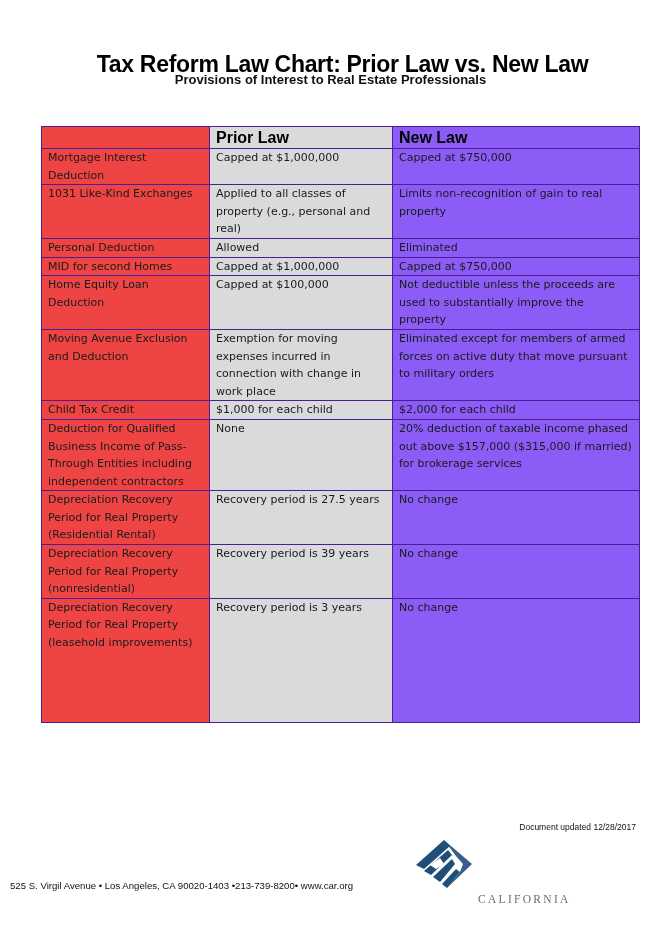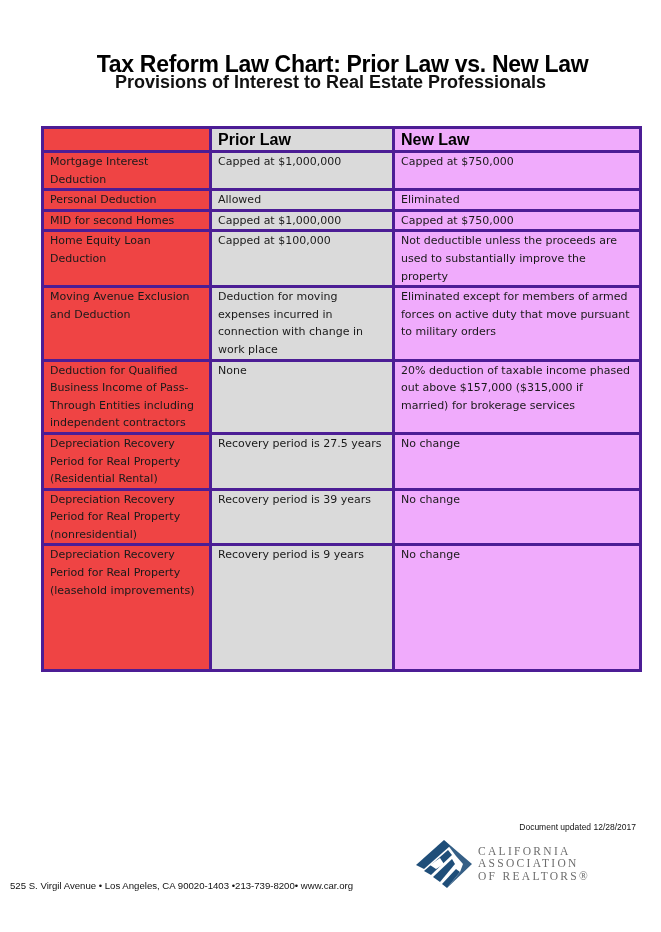--- a/index.html
+++ b/index.html
@@ -2,39 +2,39 @@
 <html><head>
 <meta charset="utf-8">
 <style>
   html, body { margin:0; padding:0; background:#ffffff; }
   body { width:661px; height:932px; position:relative; overflow:hidden;
          font-family:"Liberation Sans", sans-serif; color:#111; }
   .title { position:absolute; left:12px; width:661px; top:41px; text-align:center;
            font-family:"Liberation Sans", sans-serif; font-weight:bold; font-size:23px;
            letter-spacing:-0.3px; color:#000;margin-top:10px; }
   .subtitle { position:absolute; left:0; width:661px; top:72px; text-align:center;
-              font-weight:bold; font-size:18px; color:#111; }
+              font-weight:bold; font-size:13px; color:#111; }
   table.chart { position:absolute; left:41px; top:126px; width:598px;
                 border-collapse:collapse; table-layout:fixed;
                 font-family:"DejaVu Sans", sans-serif; font-size:11px; line-height:17.6px; color:#1a1a1a; }
-  table.chart td, table.chart th { border:3px solid #4c1d95; vertical-align:top;
+  table.chart td, table.chart th { border:1px solid #4c1d95; vertical-align:top;
                 padding:0 6px 0 6px; text-align:left; }
   table.chart th { font-family:"Liberation Sans", sans-serif; font-size:16px; font-weight:bold;
                    line-height:21px; color:#000; padding-top:0; padding-bottom:0; }
   col.c1 { width:168px; } col.c2 { width:183px; } col.c3 { width:247px; }
   .c-provision { background:#ef4444; }
   .c-prior { background:#dadada; }
-  .c-new { background:#f0abfc; }
+  .c-new { background:#8b5cf6; }
   tr.last td { height:123px; }
   .updated { position:absolute; right:25px; top:822px; font-size:8.5px; color:#111; }
   .address { position:absolute; left:10px; top:880px; font-size:9.6px; color:#111; }
   .logo { position:absolute; left:414px; top:838px; width:60px; height:50px; }
   .org { position:absolute; left:478px; top:845px; font-family:"Liberation Serif", serif;
          font-size:11.5px; line-height:12.3px; letter-spacing:2.3px; color:#6d6d6d; }
-  .org span { display:block; }
+  .org span { display:block;margin-top:48px; }
 </style>
 </head>
 <body>
 
 <div class="title">Tax Reform Law Chart: Prior Law vs. New Law</div>
 <div class="subtitle">Provisions of Interest to Real Estate Professionals</div>
 
 <table class="chart">
   <colgroup>
       <col class="c1">
@@ -48,57 +48,67 @@
       <th class="c-new">New Law</th>
     </tr>
   </thead>
   <tbody id="tbody">
       <tr>
         <td class="c-provision">Mortgage Interest Deduction</td>
         <td class="c-prior">Capped at $1,000,000</td>
         <td class="c-new">Capped at $750,000</td>
       </tr>
       <tr>
+        <td class="c-provision">1031 Like-Kind Exchanges</td>
+        <td class="c-prior">Applied to all classes of property (e.g., personal and real)</td>
+        <td class="c-new">Limits non-recognition of gain to real property</td>
+      </tr>
+      <tr>
         <td class="c-provision">Personal Deduction</td>
         <td class="c-prior">Allowed</td>
         <td class="c-new">Eliminated</td>
       </tr>
       <tr>
         <td class="c-provision">MID for second Homes</td>
         <td class="c-prior">Capped at $1,000,000</td>
         <td class="c-new">Capped at $750,000</td>
       </tr>
       <tr>
         <td class="c-provision">Home Equity Loan Deduction</td>
         <td class="c-prior">Capped at $100,000</td>
         <td class="c-new">Not deductible unless the proceeds are used to substantially improve the property</td>
       </tr>
       <tr>
         <td class="c-provision">Moving Avenue Exclusion and Deduction</td>
-        <td class="c-prior">Deduction for moving expenses incurred in connection with change in work place</td>
+        <td class="c-prior">Exemption for moving expenses incurred in connection with change in work place</td>
         <td class="c-new">Eliminated except for members of armed forces on active duty that move pursuant to military orders</td>
+      </tr>
+      <tr>
+        <td class="c-provision">Child Tax Credit</td>
+        <td class="c-prior">$1,000 for each child</td>
+        <td class="c-new">$2,000 for each child</td>
       </tr>
       <tr>
         <td class="c-provision">Deduction for Qualified Business Income of Pass-Through Entities including independent contractors</td>
         <td class="c-prior">None</td>
         <td class="c-new">20% deduction of taxable income phased out above $157,000 ($315,000 if married) for brokerage services</td>
       </tr>
       <tr>
         <td class="c-provision">Depreciation Recovery Period for Real Property (Residential Rental)</td>
         <td class="c-prior">Recovery period is 27.5 years</td>
         <td class="c-new">No change</td>
       </tr>
       <tr>
         <td class="c-provision">Depreciation Recovery Period for Real Property (nonresidential)</td>
         <td class="c-prior">Recovery period is 39 years</td>
         <td class="c-new">No change</td>
       </tr>
       <tr class="last">
         <td class="c-provision">Depreciation Recovery Period for Real Property (leasehold improvements)</td>
-        <td class="c-prior">Recovery period is 9 years</td>
+        <td class="c-prior">Recovery period is 3 years</td>
         <td class="c-new">No change</td>
       </tr>
     </tbody>
 </table>
 
 <div class="updated">Document updated 12/28/2017</div>
 
 <svg class="logo" viewBox="0 0 60 50">
   <g fill="#1f4e79">
     <polygon points="2,27 30,2 36,8 10,31"></polygon>

